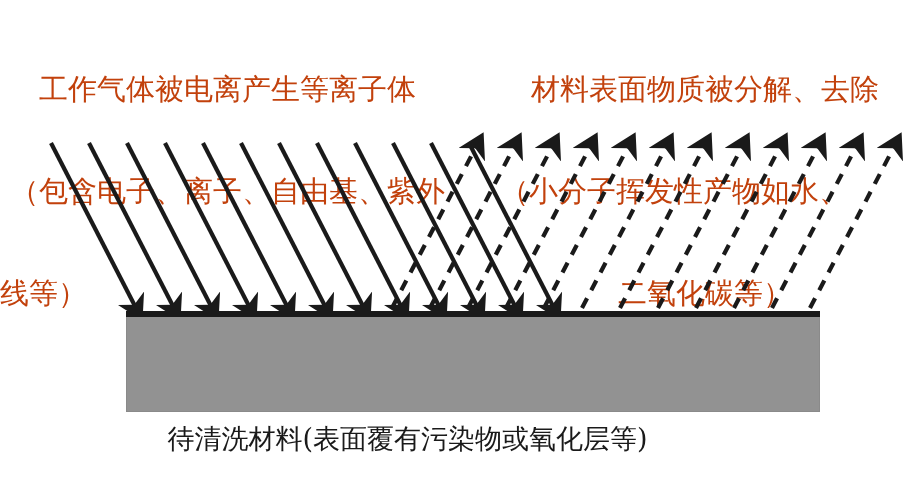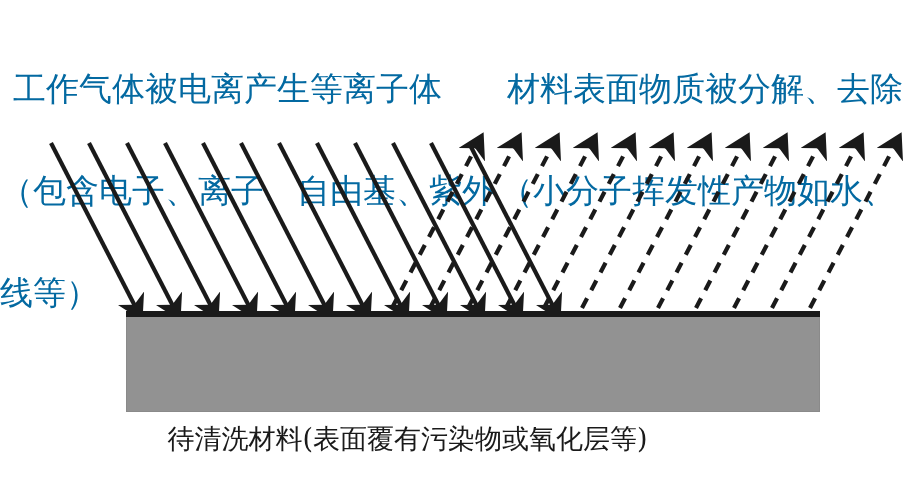--- a/index.html
+++ b/index.html
@@ -12,22 +12,22 @@
     width: 917px;
     height: 495px;
     background: #ffffff;
     overflow: hidden;
     font-family: "DejaVu Serif", "Liberation Serif", serif;
   }
 
   
   .caption-block {
     position: absolute;
-    color: #0369a1;
-    font-size: 33px;
+    color: #c2410c;
+    font-size: 29px;
     line-height: 34px;
     letter-spacing: 0px;
     white-space: pre;
   }
   .caption-line {
     display: block;
   }
 
   #text-left {
     left: 0px;
@@ -104,20 +104,21 @@
 
   <div class="caption-block" id="text-left">
     <span class="caption-line l1">工作气体被电离产生等离子体</span>
     <span class="caption-line l2">（包含电子、离子、自由基、紫外</span>
     <span class="caption-line l3">线等）</span>
   </div>
 
   <div class="caption-block" id="text-right">
     <span class="caption-line l1">材料表面物质被分解、去除</span>
     <span class="caption-line l2">（小分子挥发性产物如水、</span>
+    <span class="caption-line l3">二氧化碳等）</span>
   </div>
 
   <svg id="diagram" viewBox="0 0 917 495">
     <defs>
       <marker id="head-down" markerWidth="7" markerHeight="7" refX="2.6" refY="3.5" orient="auto" markerUnits="strokeWidth">
         <path d="M 0 0 L 6 3.5 L 0 7 L 1.7 3.5 Z" fill="#1a1a1a"></path>
       </marker>
       <marker id="head-up" markerWidth="7" markerHeight="7" refX="2.6" refY="3.5" orient="auto" markerUnits="strokeWidth">
         <path d="M 0 0 L 6 3.5 L 0 7 L 1.7 3.5 Z" fill="#1a1a1a"></path>
       </marker>

